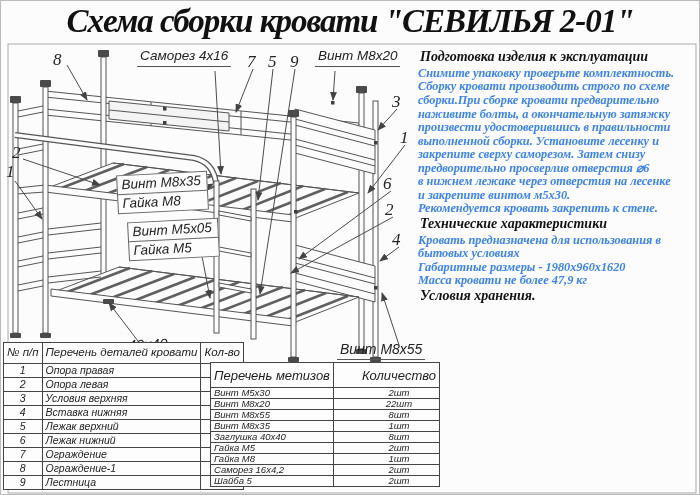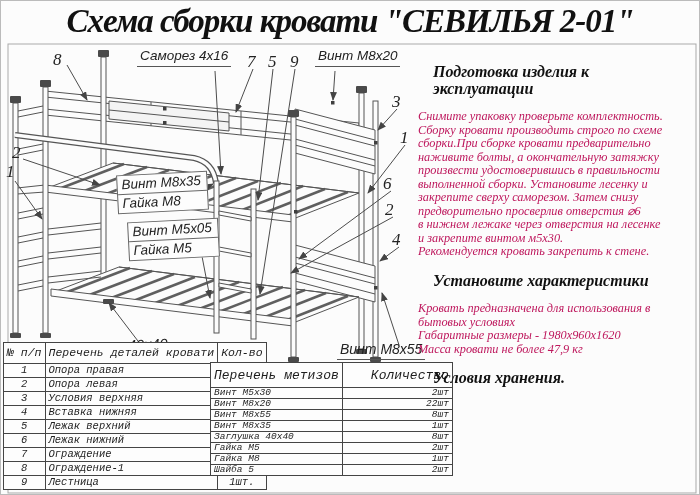--- a/index.html
+++ b/index.html
@@ -15,37 +15,37 @@
   .lab{position:absolute;font-style:italic;font-size:13.5px;color:#222;line-height:1.1;
        border-bottom:1px solid #555;padding:0 3px 2px 3px;background:transparent;white-space:nowrap;}
   .labbox{position:absolute;background:#fdfdfd;border:1px solid #666;white-space:nowrap;}
   .labbox div{font-style:italic;font-size:13.5px;color:#222;padding:1px 6px 2px 4px;}
   .labbox div:first-child{border-bottom:1px solid #666;}
   .tilt3{transform:rotate(-3deg);}
   .tilt2{transform:rotate(-2.5deg);}
   
   table{border-collapse:collapse;position:absolute;background:#fdfdfd;}
   td,th{border:1px solid #444;font-style:italic;font-weight:normal;
-        padding:0 3px;line-height:1;overflow:hidden;white-space:nowrap;font-family:Liberation Mono, monospace;}
+        padding:0 3px;line-height:1;overflow:hidden;white-space:nowrap;}
   #parts-table{left:2px;top:341px;width:196px;}
   #parts-table th{height:20px;font-size:11.5px;text-align:center;}
   #parts-table td{height:13px;font-size:10.5px;}
   #parts-table td.c-num{width:26px;text-align:center;}
-  #parts-table td.c-qty,#parts-table th.c-qty{width:46px;text-align:center;}
+  #parts-table td.c-qty,#parts-table th.c-qty{width:46px;text-align:right;}
   #hardware-table{left:209px;top:361px;width:206px;}
   #hardware-table th{height:24px;font-size:13px;text-align:left;}
   #hardware-table td{height:10px;font-size:9.5px;}
-  #hardware-table td.c-qty,#hardware-table th.c-qty{width:68px;text-align:right;padding-left:28px;}
+  #hardware-table td.c-qty,#hardware-table th.c-qty{width:68px;text-align:center;padding-left:28px;}
   
   .instructions{position:absolute;left:417px;top:49px;width:278px;
                 font-family:"Liberation Serif",serif;}
-  .instructions h4{margin:13px;font-size:16px;font-style:italic;font-weight:bold;color:#111;
+  .instructions h4{margin:0;font-size:14px;font-style:italic;font-weight:bold;color:#111;
                    line-height:1.07;padding-left:2px;}
-  .instructions p{margin:10px 0 1px 0;font-size:12.3px;font-style:italic;line-height:1.1;
-                  white-space:pre-line;color:#be185d;}
+  .instructions p{margin:2px 0 1px 0;font-size:12.3px;font-style:italic;line-height:1.1;
+                  white-space:pre-line;color:#3b82f6;font-weight:bold;}
 </style>
 </head>
 <body>
 
 <div class="page">
 
   <div class="title">Схема сборки кровати "СЕВИЛЬЯ 2-01"</div>
 
   <svg class="diagram" width="700" height="495" viewBox="0 0 700 495">
     <defs>
@@ -307,40 +307,44 @@
         </tr>
     <tr>
           <td>Гайка М5</td>
           <td class="c-qty">2шт</td>
         </tr>
     <tr>
           <td>Гайка М8</td>
           <td class="c-qty">1шт</td>
         </tr>
     <tr>
+          <td>Саморез 16х4,2</td>
+          <td class="c-qty">2шт</td>
+        </tr>
+    <tr>
           <td>Шайба 5</td>
           <td class="c-qty">2шт</td>
         </tr>
   </tbody>
     </table>
 
   <div class="instructions">
     <h4>Подготовка изделия к эксплуатации</h4>
     <p>Снимите упаковку проверьте комплектность.
 Сборку кровати производить строго по схеме
 сборки.При сборке кровати  предварительно
 наживите  болты, а окончательную затяжку
 произвести удостоверившись в правильности
 выполненной сборки. Установите лесенку и
 закрепите сверху саморезом. Затем снизу
 предворительно просверлив отверстия ⌀6
 в нижнем лежаке через отверстия на лесенке
 и закрепите винтом м5х30.
 Рекомендуется кровать закрепить к стене.</p>
-    <h4>Установите характеристики</h4>
+    <h4>Технические характеристики</h4>
     <p>Кровать предназначена для использования в
 бытовых условиях
 Габаритные размеры - 1980х960х1620
 Масса кровати не более 47,9 кг</p>
     <h4>Условия хранения.</h4>
   </div>
 
 </div>
 
 </body></html>

